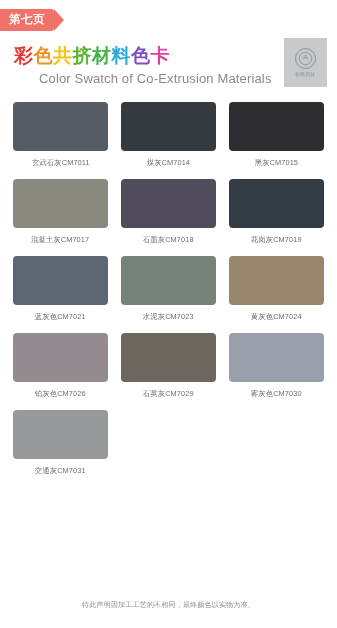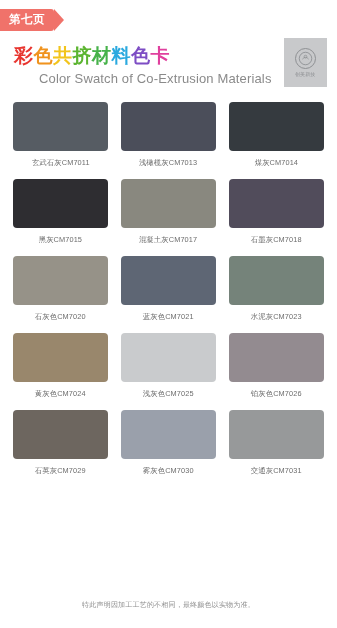--- a/index.html
+++ b/index.html
@@ -176,60 +176,52 @@
     <div class="logo-text">创美新技</div>
   </div>
 </div>
 
 <div class="grid" id="grid-host">
     <div class="cell">
       <div class="swatch" style="background: rgb(86, 92, 99);"></div>
       <div class="swatch-label">玄武石灰CM7011</div>
     </div>
     <div class="cell">
-      <div class="swatch" style="background: rgb(75, 78, 90);"></div>
-      <div class="swatch-label">浅橄榄灰CM7013</div>
-    </div>
-    <div class="cell">
       <div class="swatch" style="background: rgb(53, 58, 63);"></div>
       <div class="swatch-label">煤灰CM7014</div>
     </div>
     <div class="cell">
       <div class="swatch" style="background: rgb(46, 45, 49);"></div>
       <div class="swatch-label">黑灰CM7015</div>
     </div>
     <div class="cell">
       <div class="swatch" style="background: rgb(137, 136, 127);"></div>
       <div class="swatch-label">混凝土灰CM7017</div>
     </div>
     <div class="cell">
       <div class="swatch" style="background: rgb(81, 76, 91);"></div>
       <div class="swatch-label">石墨灰CM7018</div>
     </div>
     <div class="cell">
-      <div class="swatch" style="background: rgb(150, 146, 136);"></div>
-      <div class="swatch-label">石灰色CM7020</div>
+      <div class="swatch" style="background: rgb(51, 60, 69);"></div>
+      <div class="swatch-label">花岗灰CM7019</div>
     </div>
     <div class="cell">
       <div class="swatch" style="background: rgb(94, 102, 116);"></div>
       <div class="swatch-label">蓝灰色CM7021</div>
     </div>
     <div class="cell">
       <div class="swatch" style="background: rgb(117, 131, 122);"></div>
       <div class="swatch-label">水泥灰CM7023</div>
     </div>
     <div class="cell">
       <div class="swatch" style="background: rgb(153, 135, 108);"></div>
       <div class="swatch-label">黄灰色CM7024</div>
     </div>
     <div class="cell">
-      <div class="swatch" style="background: rgb(201, 203, 205);"></div>
-      <div class="swatch-label">浅灰色CM7025</div>
-    </div>
-    <div class="cell">
       <div class="swatch" style="background: rgb(147, 139, 144);"></div>
       <div class="swatch-label">铂灰色CM7026</div>
     </div>
     <div class="cell">
       <div class="swatch" style="background: rgb(109, 102, 95);"></div>
       <div class="swatch-label">石英灰CM7029</div>
     </div>
     <div class="cell">
       <div class="swatch" style="background: rgb(154, 160, 171);"></div>
       <div class="swatch-label">雾灰色CM7030</div>

